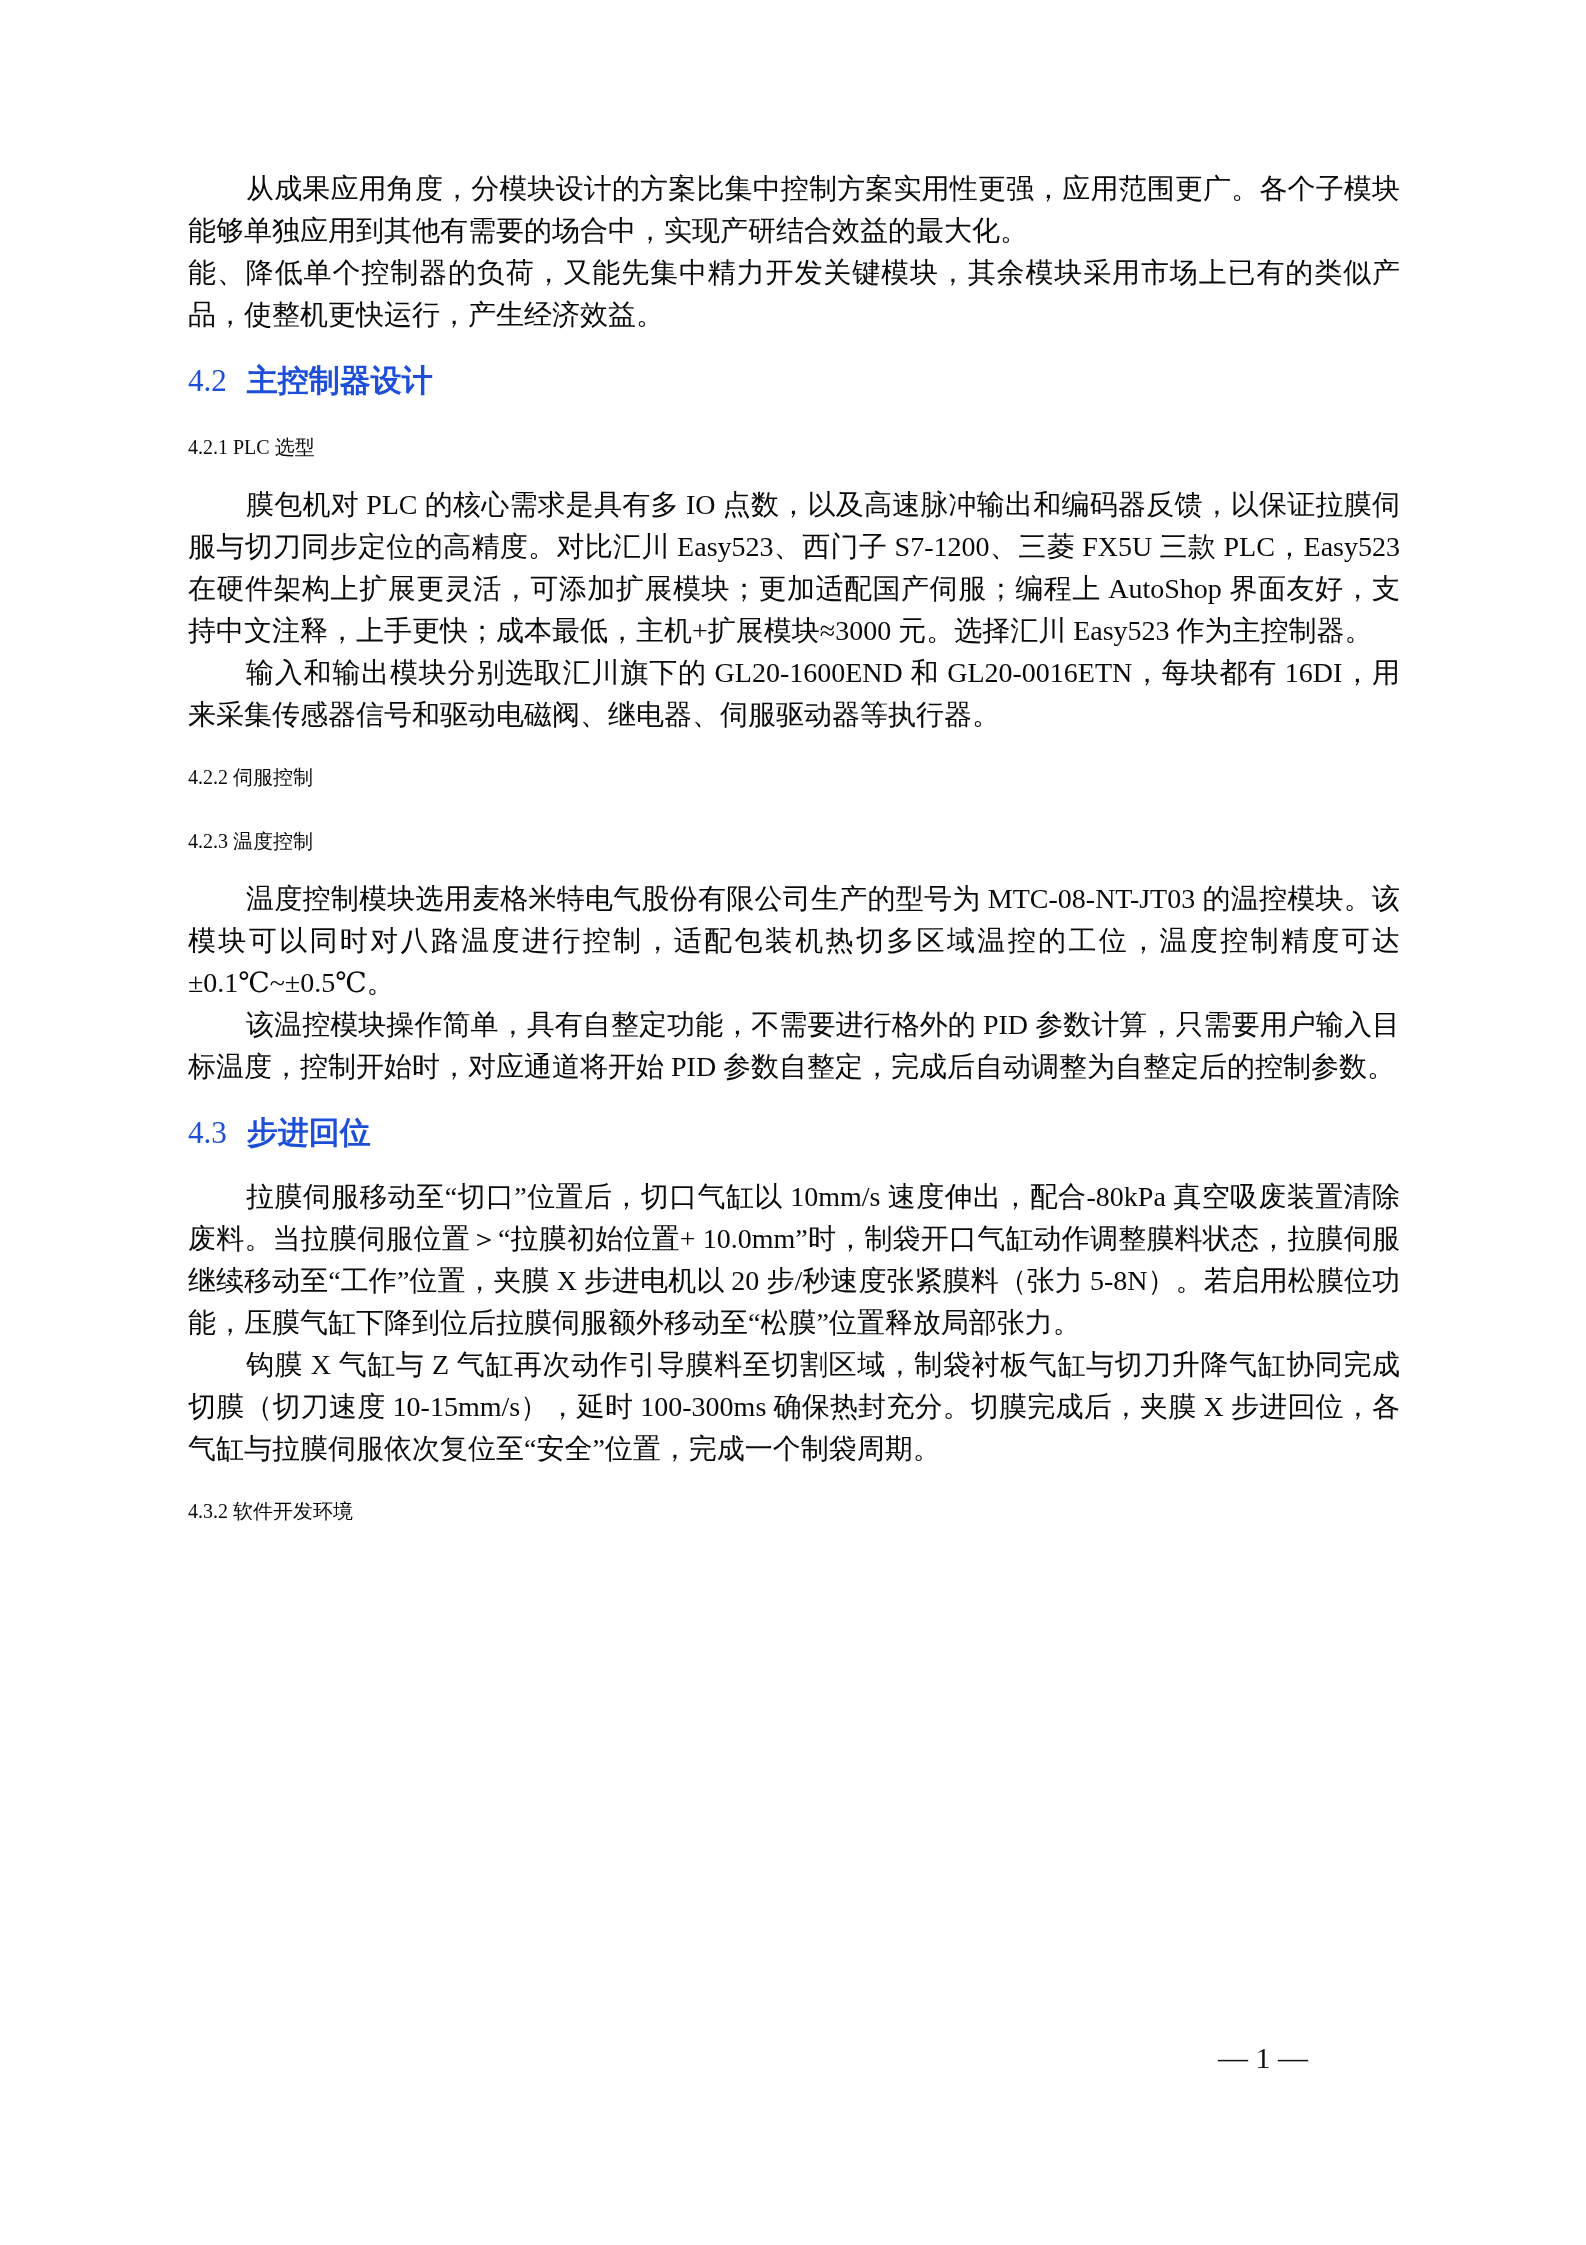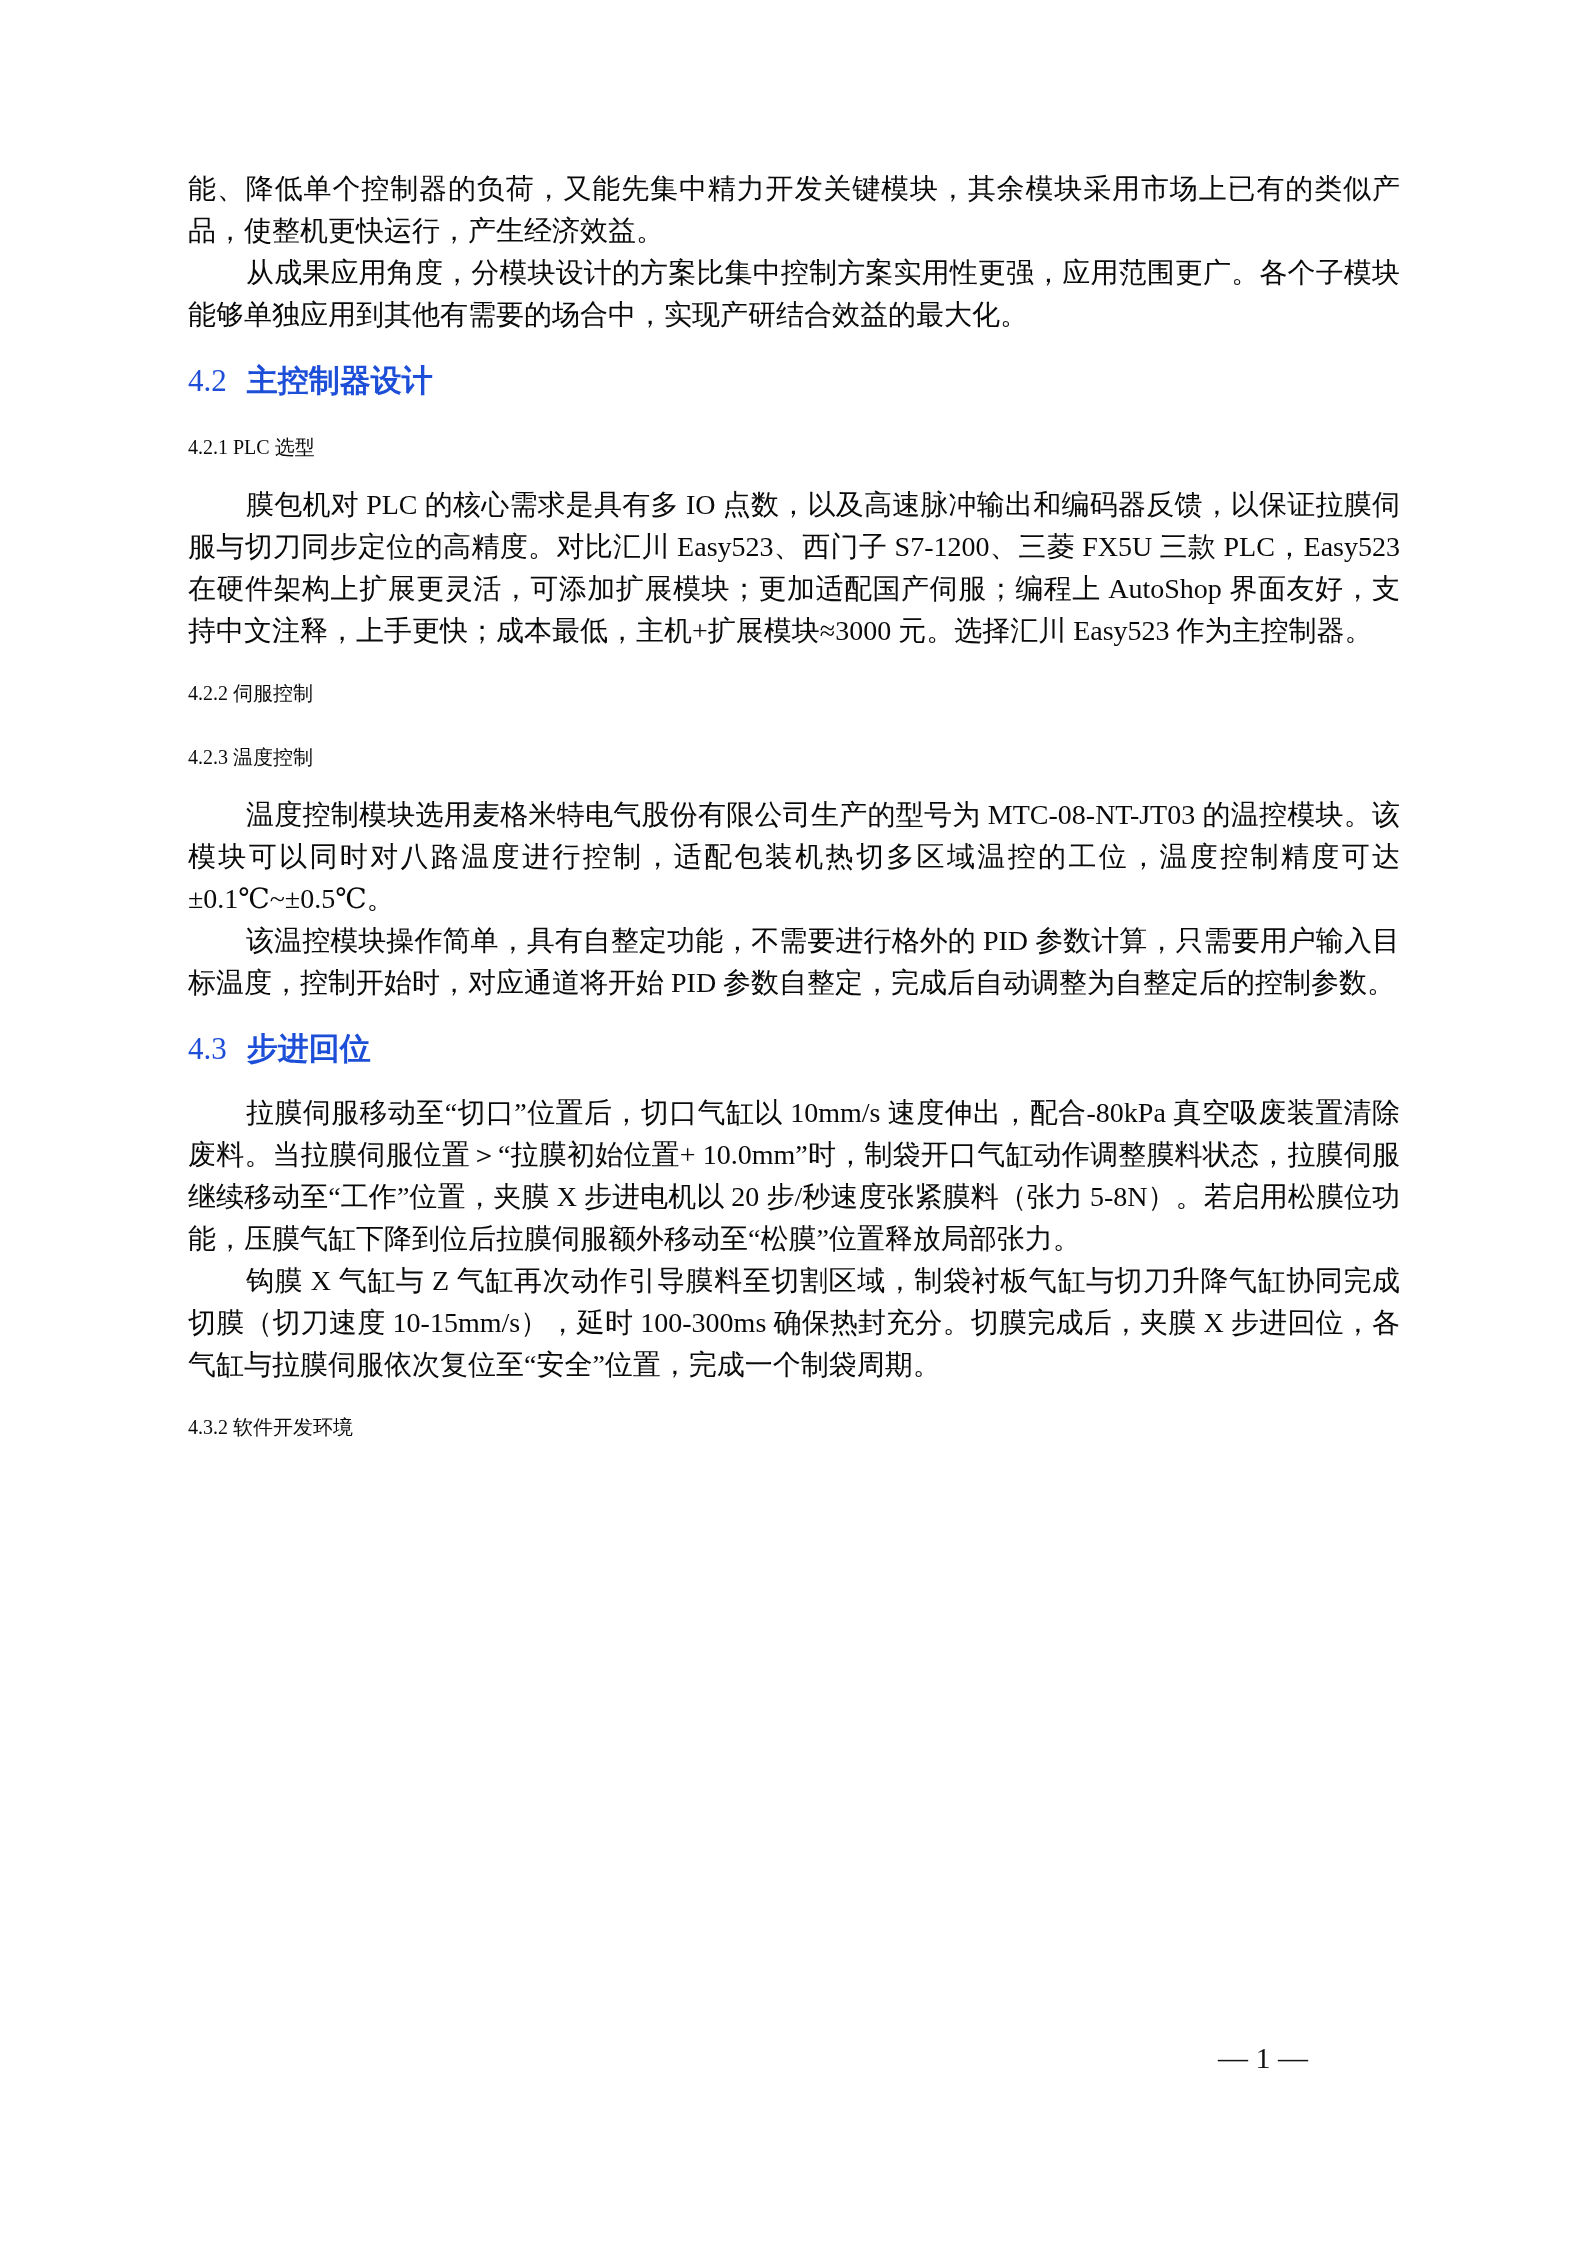--- a/index.html
+++ b/index.html
@@ -59,30 +59,31 @@
     font-family: "Liberation Serif", "DejaVu Serif", serif;
     color: #111111;
     white-space: nowrap;
   }
 </style>
 </head>
 <body>
 
 <div class="page">
 
+  <p class="para indent">从成果应用角度，分模块设计的方案比集中控制方案实用性更强，应用范围更广。各个子模块能够单独应用到其他有需要的场合中，实现产研结合效益的最大化。</p>
+
   <p class="para">能、降低单个控制器的负荷，又能先集中精力开发关键模块，其余模块采用市场上已有的类似产品，使整机更快运行，产生经济效益。</p>
-
-  <p class="para indent">从成果应用角度，分模块设计的方案比集中控制方案实用性更强，应用范围更广。各个子模块能够单独应用到其他有需要的场合中，实现产研结合效益的最大化。</p>
 
   <h1 class="h1"><span class="h1-num">4.2</span><span class="h1-title">主控制器设计</span></h1>
 
   <h2 class="h2">4.2.1 PLC 选型</h2>
 
   <p class="para indent">膜包机对 PLC 的核心需求是具有多 IO 点数，以及高速脉冲输出和编码器反馈，以保证拉膜伺服与切刀同步定位的高精度。对比汇川 Easy523、西门子 S7-1200、三菱 FX5U 三款 PLC，Easy523 在硬件架构上扩展更灵活，可添加扩展模块；更加适配国产伺服；编程上 AutoShop 界面友好，支持中文注释，上手更快；成本最低，主机+扩展模块≈3000 元。选择汇川 Easy523 作为主控制器。</p>
 
+  <p class="para indent">输入和输出模块分别选取汇川旗下的 GL20-1600END 和 GL20-0016ETN，每块都有 16DI，用来采集传感器信号和驱动电磁阀、继电器、伺服驱动器等执行器。</p>
 
   <h2 class="h2">4.2.2 伺服控制</h2>
 
 
   <h2 class="h2">4.2.3 温度控制</h2>
 
   <p class="para indent">温度控制模块选用麦格米特电气股份有限公司生产的型号为 MTC-08-NT-JT03 的温控模块。该模块可以同时对八路温度进行控制，适配包装机热切多区域温控的工位，温度控制精度可达±0.1℃~±0.5℃。</p>
 
   <p class="para indent">该温控模块操作简单，具有自整定功能，不需要进行格外的 PID 参数计算，只需要用户输入目标温度，控制开始时，对应通道将开始 PID 参数自整定，完成后自动调整为自整定后的控制参数。</p>
 

